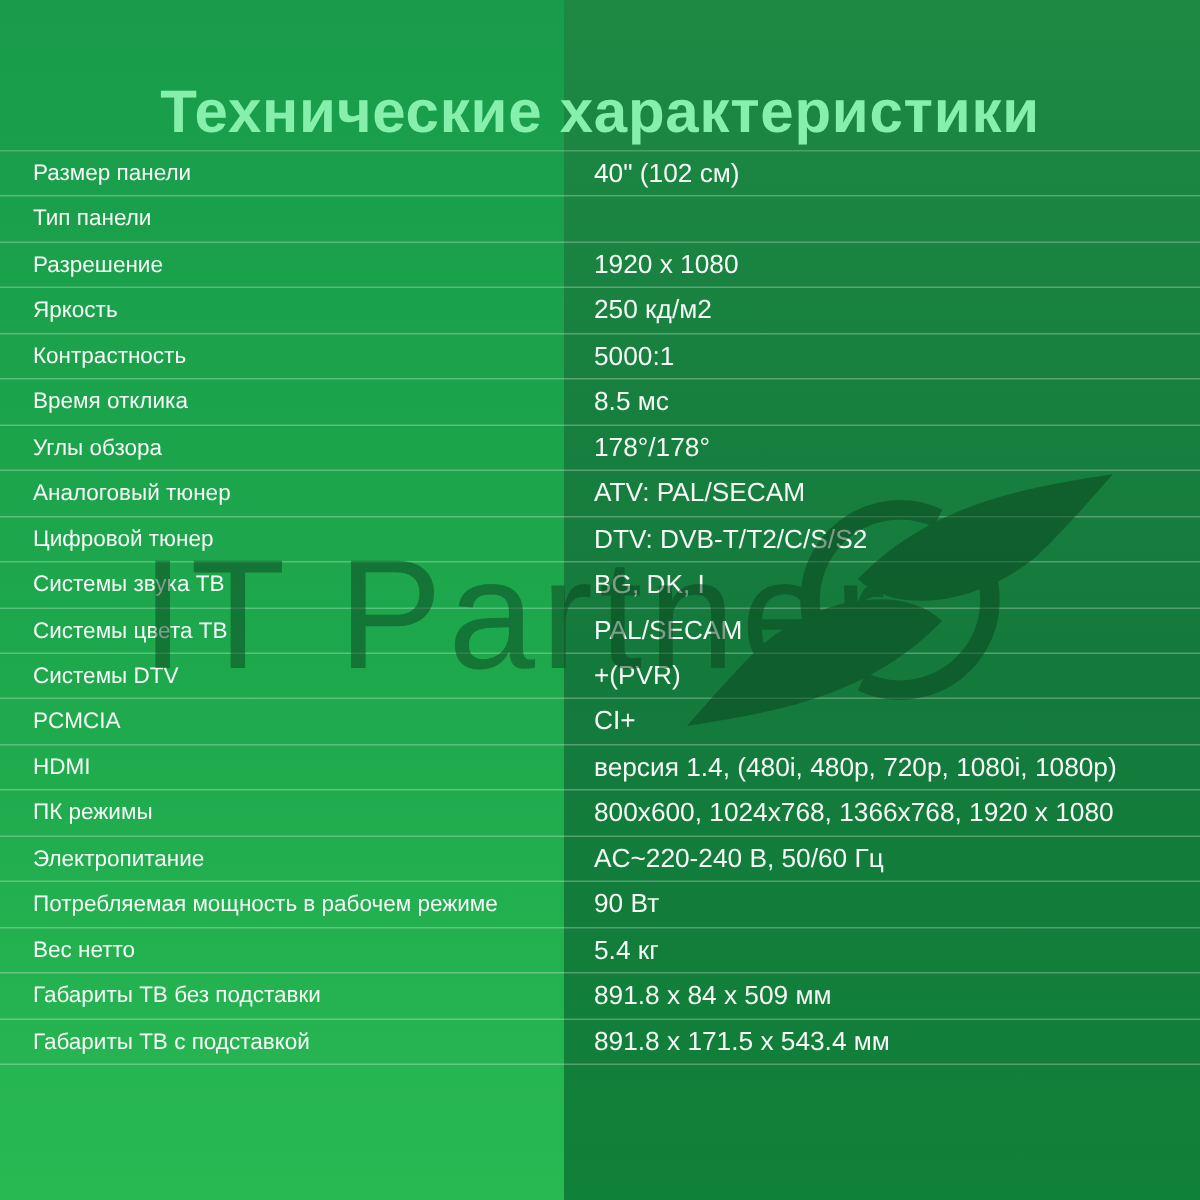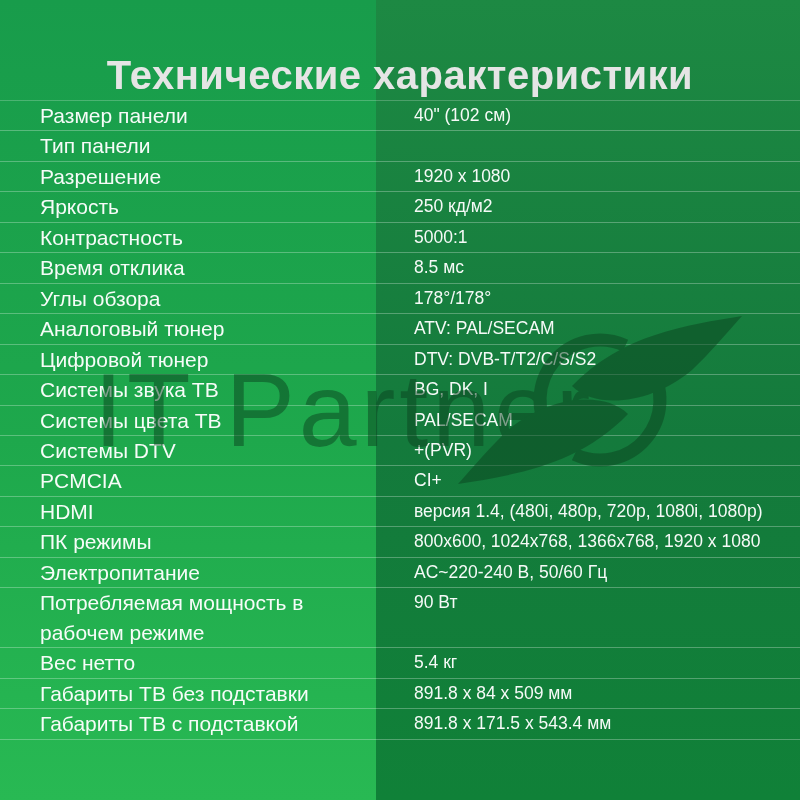--- a/index.html
+++ b/index.html
@@ -8,33 +8,33 @@
     font-family:"Liberation Sans","DejaVu Sans",sans-serif;
   }
   
   .bg-left{position:absolute;left:0;top:0;width:376px;height:800px;
     background:linear-gradient(to bottom,#189c4b 0%,#1ea84c 55%,#28b953 100%);}
   .bg-right{position:absolute;left:376px;top:0;width:424px;height:800px;
     background:linear-gradient(to bottom,#1d8943 0%,#147a3c 55%,#108138 100%);}
   
   .title{
     position:absolute;top:26px;left:0;width:800px;z-index:2;
-    text-align:center;color:#e5e5e5;font-size:40px;font-weight:bold;
+    text-align:center;color:#86efac;font-size:40px;font-weight:bold;
     letter-spacing:0.5px;
   }
   
   .spec-table{position:absolute;top:100px;left:0;width:800px;z-index:2;
     border-top:1px solid rgba(255,255,255,0.22);}
   .spec-row{
     display:flex;align-items:flex-start;min-height:29.45px;
     border-bottom:1px solid rgba(255,255,255,0.28);
   }
   .spec-label{
-    width:334px;padding-left:40px;flex:0 0 auto;
-    color:rgba(255,255,255,0.96);font-size:21px;line-height:29.45px;
+    width:334px;padding-left:22px;flex:0 0 auto;
+    color:rgba(255,255,255,0.96);font-size:15px;line-height:29.45px;
   }
   .spec-value{
     flex:1 1 auto;padding-left:40px;padding-right:8px;
     color:rgba(255,255,255,0.96);font-size:17.5px;line-height:29.45px;
   }
   
   .watermark{
     position:absolute;left:0;top:0;width:800px;height:800px;z-index:5;
     opacity:0.5;color:#0b4420;pointer-events:none;
   }

